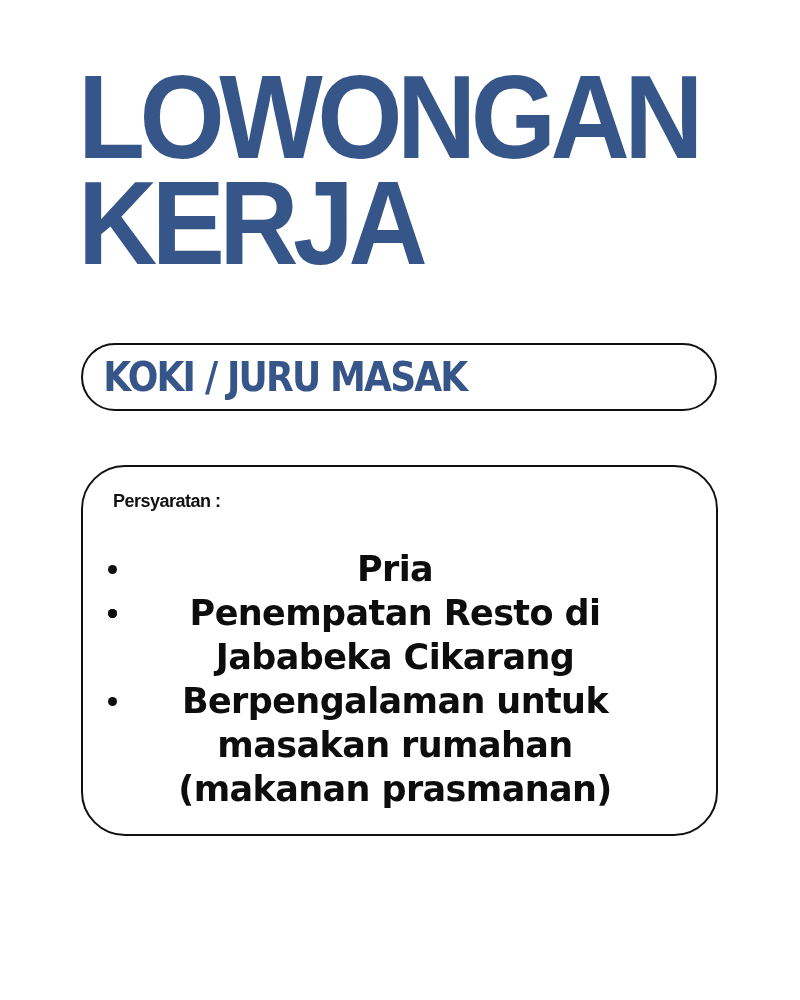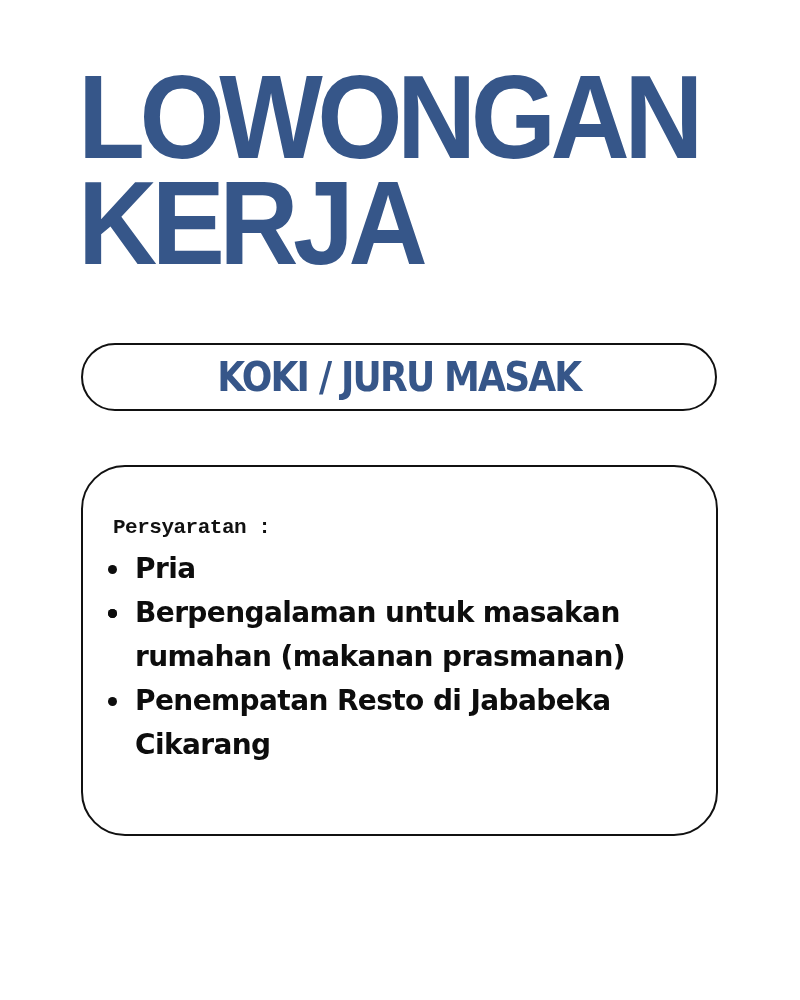--- a/index.html
+++ b/index.html
@@ -34,21 +34,20 @@
       position: absolute;
       left: 81px;
       top: 343px;
       width: 636px;
       height: 68px;
       border: 2px solid #111111;
       border-radius: 36px;
       box-sizing: border-box;
       display: flex;
       align-items: center;
-      justify-content: center;
     }
     .role-pill .role-text {
       color: #365689;
       font-family: "DejaVu Sans", sans-serif;
       font-weight: 700;
       font-size: 40px;
       letter-spacing: -2px;
       transform: scaleX(0.9);
     }
 
@@ -58,45 +57,46 @@
       top: 465px;
       width: 637px;
       height: 371px;
       border: 2px solid #111111;
       border-radius: 44px;
       box-sizing: border-box;
     }
     .req-title {
       position: absolute;
       left: 30px;
-      top: 49px;
-      font-family: Liberation Mono, monospace;
+      top: 24px;
+      font-family: Liberation Sans, sans-serif;
       font-weight: 700;
-      font-size: 21px;
+      font-size: 18px;
       color: #111111;
       letter-spacing: -0.5px;
     }
     .req-list {
       position: absolute;
       left: 22px;
       top: 80px;
       margin: 0;
       padding: 0;
       list-style: none;
     }
     .req-item {
       position: relative;
       padding-left: 30px;
       font-family: "DejaVu Sans", sans-serif;
       font-weight: 700;
-      font-size: 28px;
+      font-size: 35px;
       line-height: 44px;
       color: #0d0d0d;
       letter-spacing: -0.6px;
       width: 520px;
+      text-align: center;
     }
     .req-bullet {
       position: absolute;
       left: 3px;
       top: 18px;
       width: 9px;
       height: 9px;
       border-radius: 50%;
       background: #0d0d0d;
     }
@@ -118,20 +118,20 @@
   <ul class="req-list">
     <li class="req-item">
       <span class="req-bullet"></span>
       <span>Pria</span>
     </li>
     <li class="req-item">
       <span class="req-bullet"></span>
     </li>
     <li class="req-item">
       <span class="req-bullet"></span>
-      <span>Berpengalaman untuk masakan rumahan (makanan prasmanan)</span>
+      <span>Penempatan Resto di Jababeka Cikarang</span>
     </li>
     <li class="req-item">
       <span class="req-bullet"></span>
-      <span>Penempatan Resto di Jababeka Cikarang</span>
+      <span>Berpengalaman untuk masakan rumahan (makanan prasmanan)</span>
     </li>
   </ul>
 </div>
 
 </body></html>

